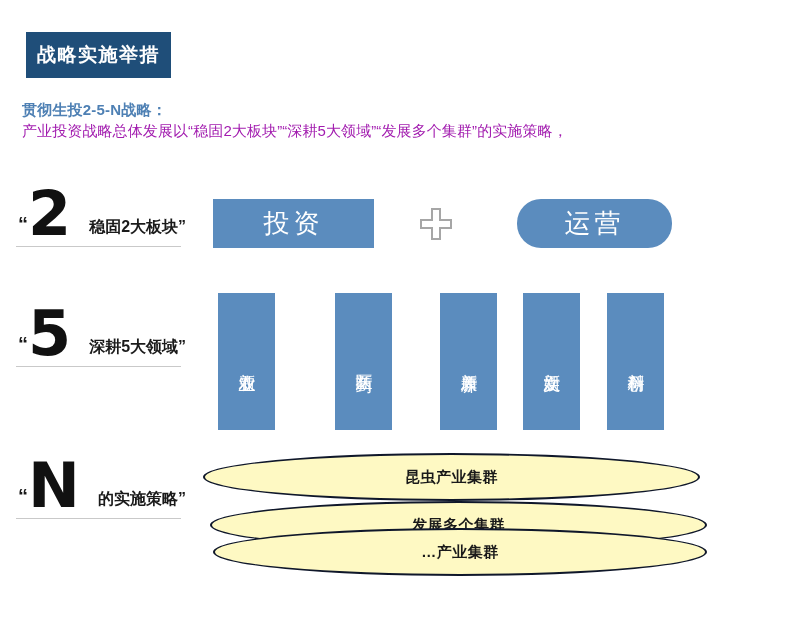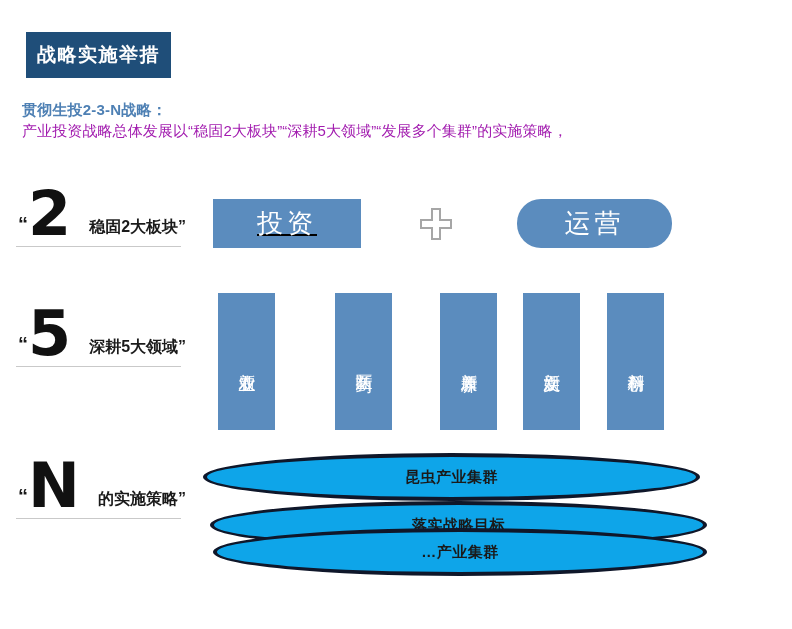--- a/index.html
+++ b/index.html
@@ -111,21 +111,21 @@
     display: flex;
     align-items: center;
     justify-content: center;
   }
   .blue-box span {
     color: #ffffff;
     font-size: 26px;
     letter-spacing: 4px;
     font-weight: 400;
   }
-  #box-invest  { left: 213px; top: 199px; width: 148px; height: 49px; text-decoration: underline; }
+  #box-invest  { left: 213px; top: 199px; width: 161px; height: 49px; }
   #box-operate { left: 517px; top: 199px; width: 155px; height: 49px; border-radius: 24px; }
 
   .plus-icon {
     position: absolute;
     left: 419px;
     top: 207px;
     width: 34px;
     height: 34px;
   }
 
@@ -152,23 +152,23 @@
   #col-0 { left: 218px; }
   #col-1 { left: 335px; }
   #col-2 { left: 440px; }
   #col-3 { left: 523px; }
   #col-4 { left: 607px; }
 
   
   .ellipse {
     position: absolute;
     height: 48px;
-    border: 4px solid #0f172a;
+    border: 2px solid #0f172a;
     border-radius: 50%;
-    background: #0ea5e9;
+    background: #fef9c3;
     display: flex;
     align-items: center;
     justify-content: center;
     box-sizing: border-box;
   }
   .ellipse span {
     font-size: 15px;
     font-weight: 700;
     color: #1a1a1a;
     letter-spacing: 0.5px;
@@ -178,21 +178,21 @@
   #ell-2 { left: 213px; top: 528px; width: 494px; }
 </style>
 </head>
 <body>
 
 <div class="title-badge">
   <span>战略实施举措</span>
 </div>
 
 <div class="intro">
-  <div class="intro-head">贯彻生投2-3-N战略：</div>
+  <div class="intro-head">贯彻生投2-5-N战略：</div>
   <div class="intro-body">产业投资战略总体发展以“稳固2大板块”“深耕5大领域”“发展多个集群”的实施策略，</div>
 </div>
 
 <div class="num-label" id="label-2">
   <div class="row">
     <span class="qopen">“</span>
     <span class="digit">2</span>
     <span class="phrase">稳固2大板块”</span>
   </div>
   <div class="rule"></div>
@@ -243,17 +243,17 @@
   <span>新文娱</span>
 </div>
 <div class="col-box" id="col-4">
   <span>新科创</span>
 </div>
 
 <div class="ellipse" id="ell-0">
   <span>昆虫产业集群</span>
 </div>
 <div class="ellipse" id="ell-1">
-  <span>落实战略目标</span>
+  <span>发展多个集群</span>
 </div>
 <div class="ellipse" id="ell-2">
   <span>…产业集群</span>
 </div>
 
 </body></html>

